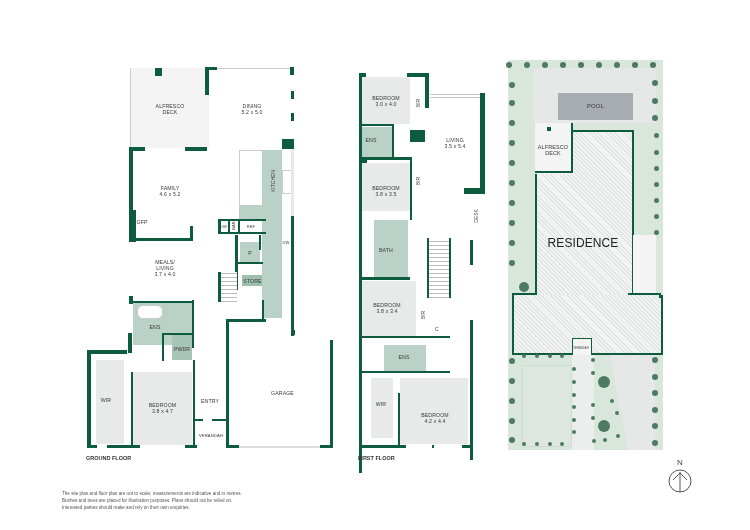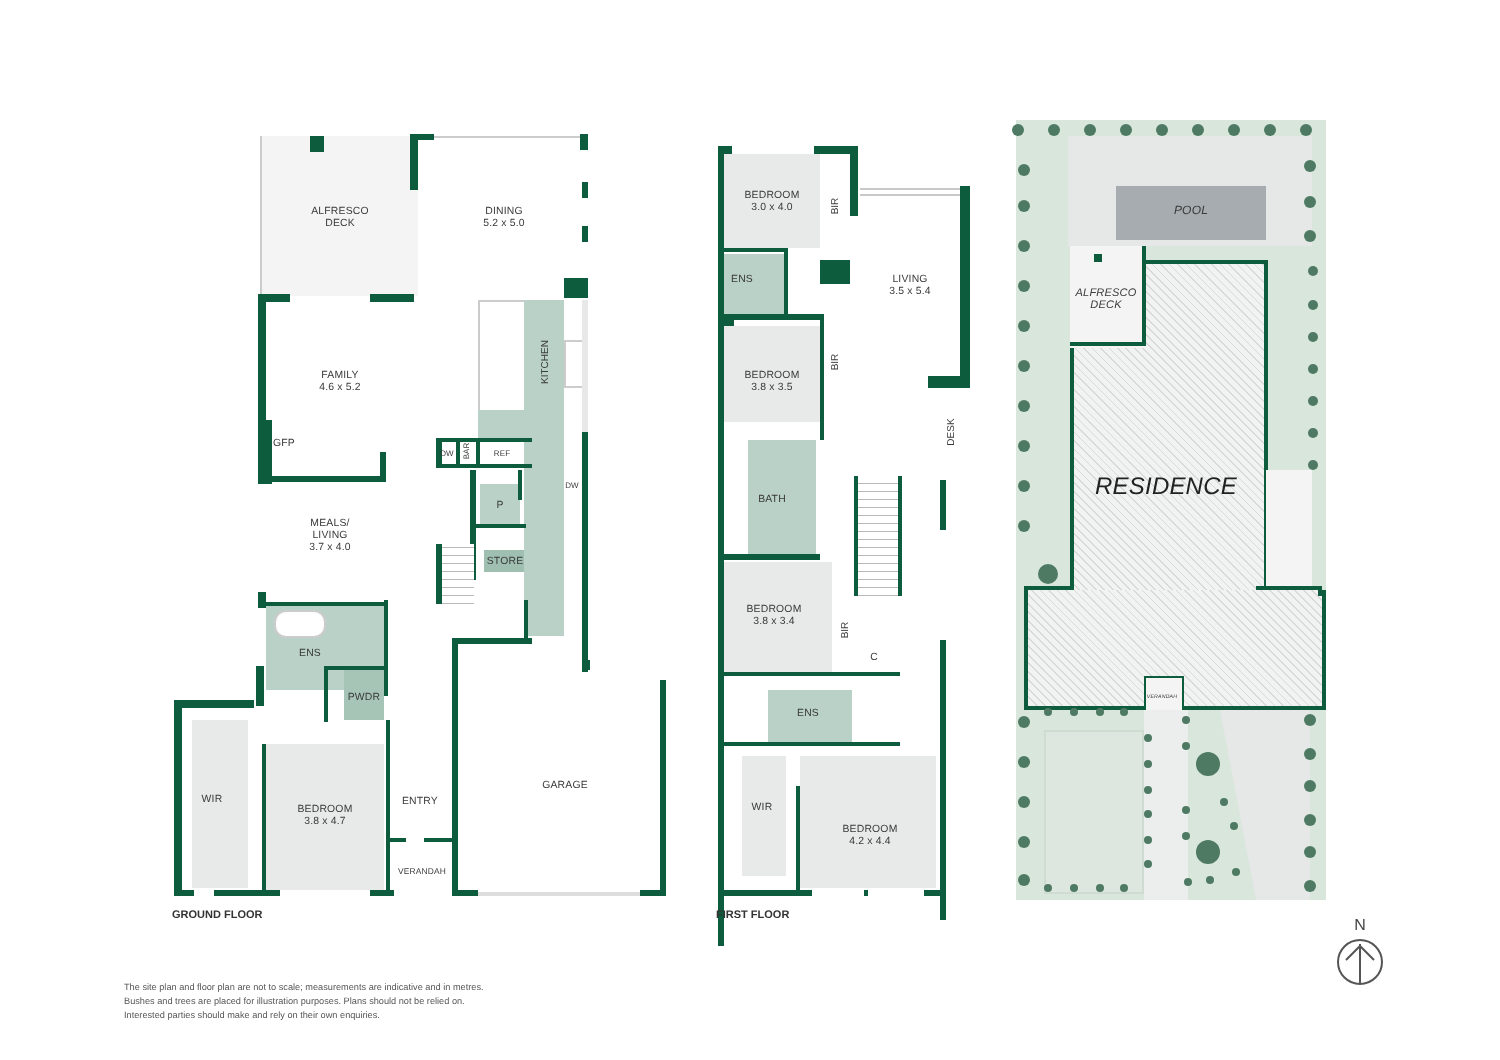--- a/index.html
+++ b/index.html
@@ -205,21 +205,21 @@
     <span class="d">BEDROOM</span>
       <span class="d">4.2 x 4.4</span>
   </div>
   <div class="wall" style="left:359px;top:445px;width:47px;height:3px;"></div>
   <div class="wall" style="left:432px;top:445px;width:2px;height:3px;"></div>
   <div class="wall" style="left:462px;top:445px;width:11px;height:3px;"></div>
 
   <div class="floorcap" style="left:358px;top:455px;">FIRST FLOOR</div>
 </div>
 
-<div class="abs" style="left:508px;top:60px;width:155px;height:390px;background:#d9e6dc;font-style:italic;">
+<div class="abs" style="left:508px;top:60px;width:155px;height:390px;background:#d9e6dc;">
 
   <div class="abs" style="left:26px;top:8px;width:122px;height:55px;background:#e6e8e8;"></div>
   <div class="abs" style="left:50px;top:33px;width:75px;height:27px;background:#a6acb0;"></div>
   <div class="lbl" style="left:50px;top:43px;width:75px;font-size:6px;">POOL</div>
 
   <div class="abs" style="left:27px;top:63px;width:36px;height:48px;background:#f4f4f4;"></div>
   <div class="abs" style="left:39px;top:67px;width:4px;height:4px;background:#0d5c3e;"></div>
   <div class="lbl" style="left:27px;top:84px;width:36px;font-size:5.5px;">
     <span class="d">ALFRESCO</span>
       <span class="d">DECK</span>

